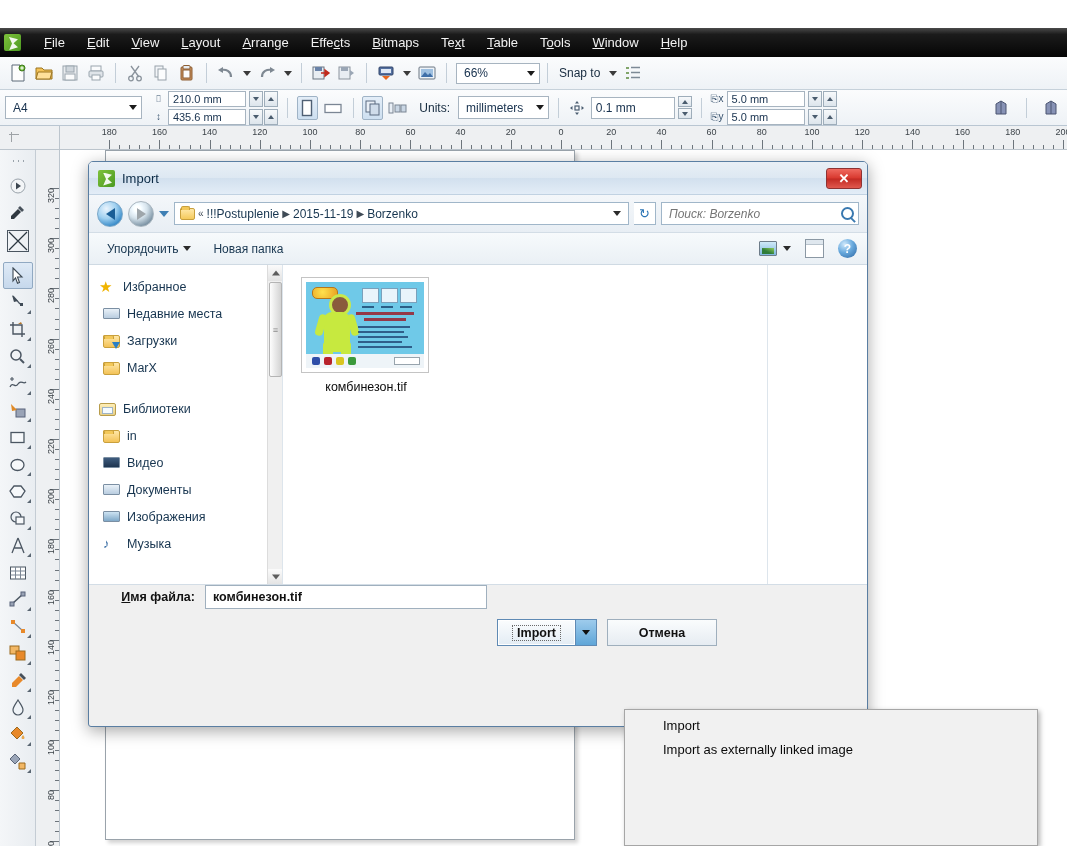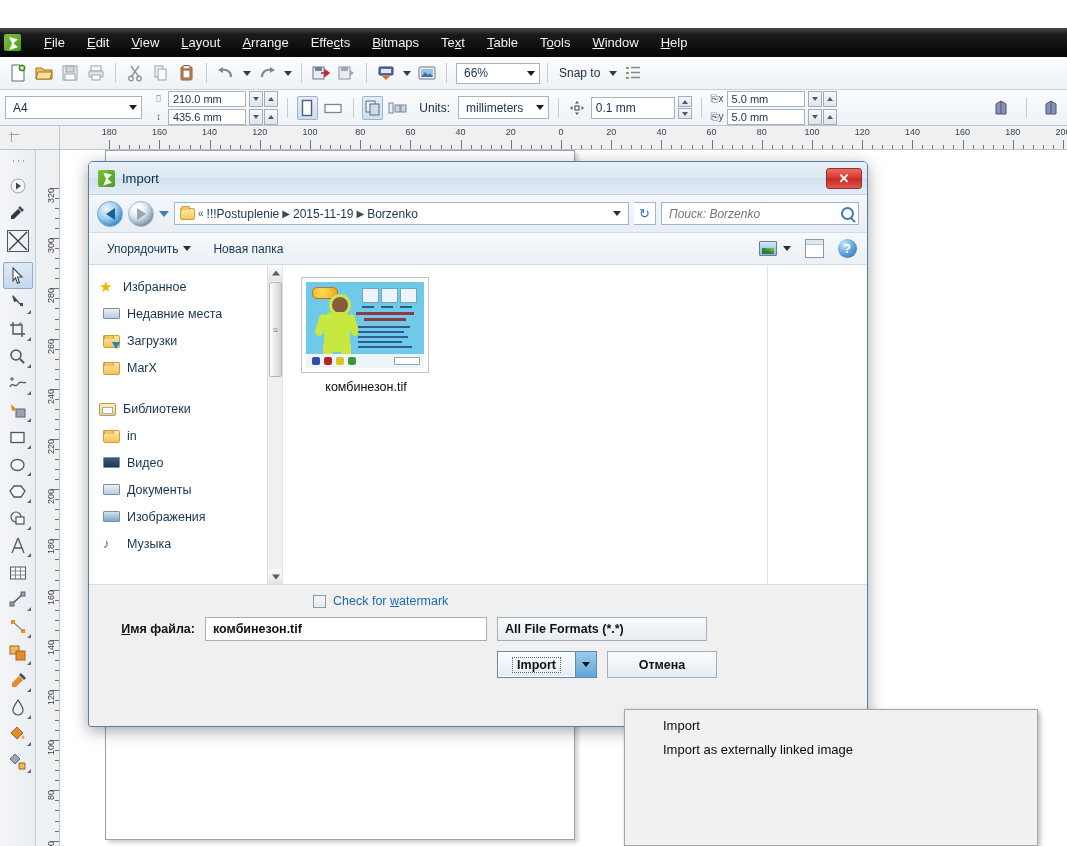--- a/index.html
+++ b/index.html
@@ -1169,34 +1169,26 @@
               <div style="position:absolute;right:4px;bottom:3px;width:26px;height:8px;background:#fff;border:1px solid #98a4ad"></div>
             </div>
           </div>
           <div class="file-name">комбинезон.tif</div>
         </div>
       </div>
 
       <div class="prev-pane"></div>
     </div>
 
-    <div class="dlg-mid">
-      <span class="cbox"></span>
-      <span class="wm-label">Check for <u>w</u>atermark</span>
-    </div>
 
     <div class="dlg-form">
       <div class="form-row">
         <span class="form-lbl"><u>И</u>мя файла:</span>
         <span class="fname-combo">
           <span class="v">комбинезон.tif</span>
-          <span class="carrow"></span>
-        </span>
-        <span class="fmt-combo">
-          <span class="v">All File Formats (*.*)</span>
           <span class="carrow"></span>
         </span>
       </div>
       <div class="btn-row">
         <span style="width:282px"></span>
         <span class="split-btn">
           <span class="btn-main">
             <span>Import</span>
           </span>
           <span class="btn-drop"></span>

